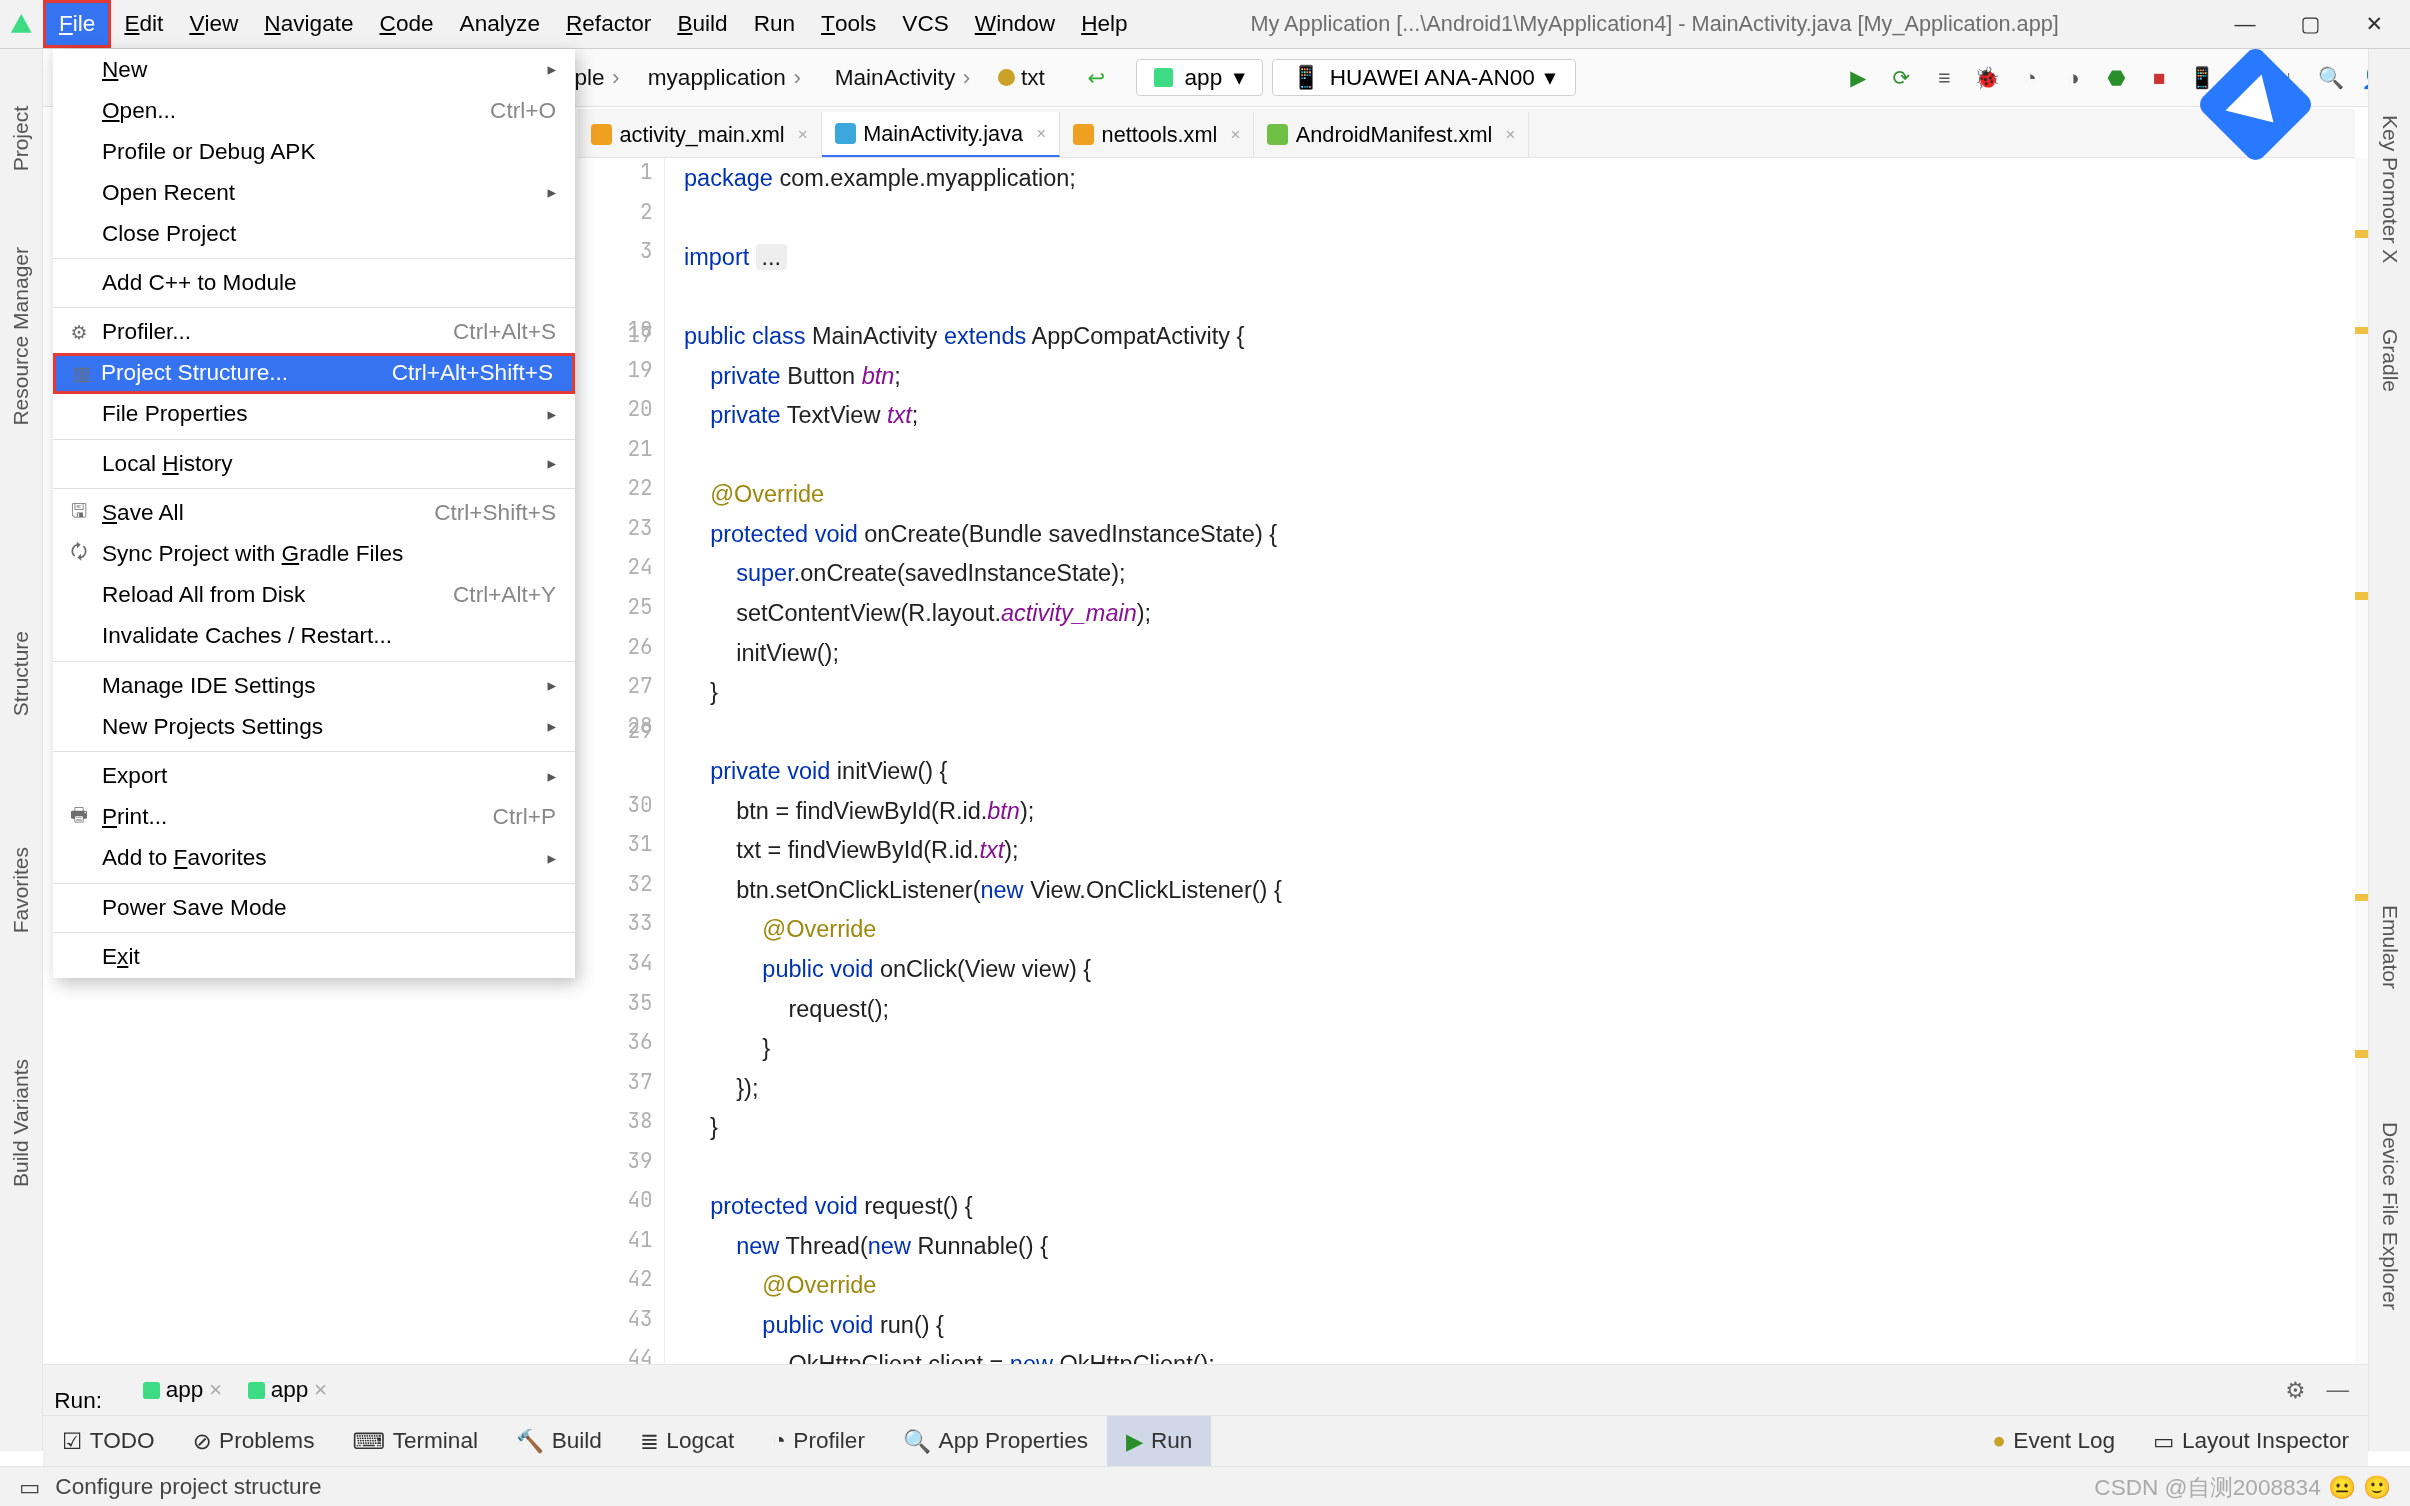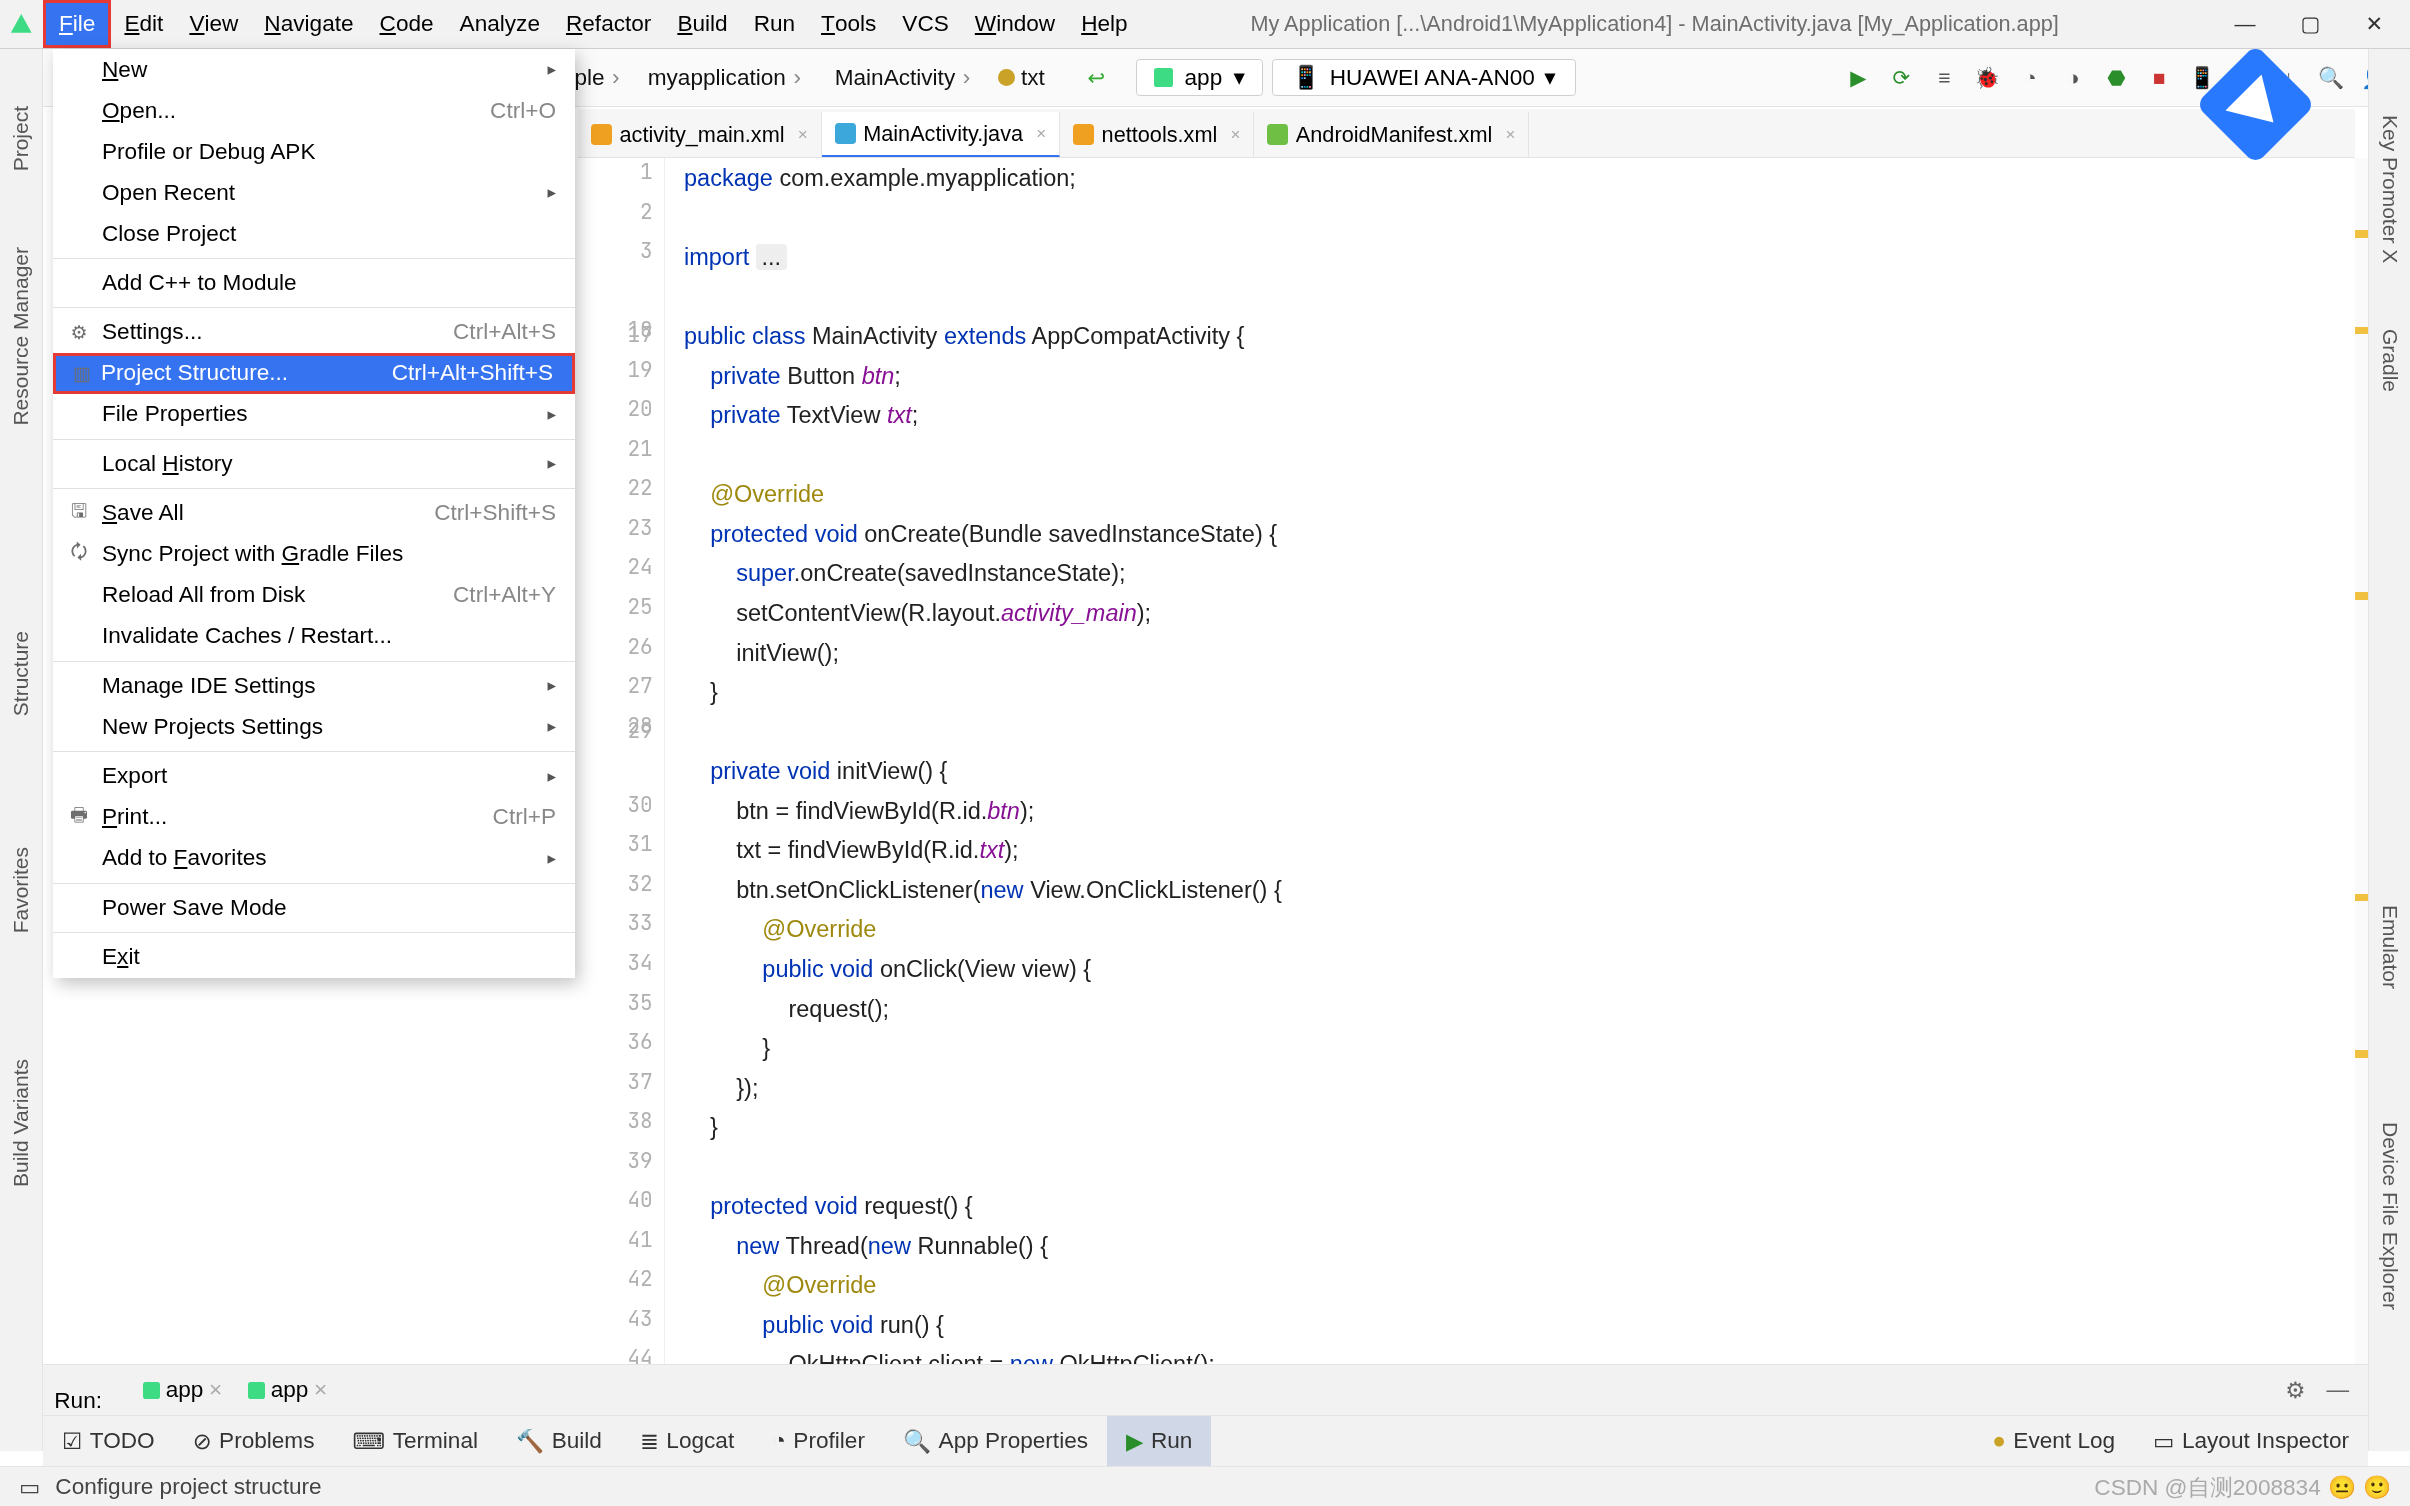--- a/index.html
+++ b/index.html
@@ -202,21 +202,21 @@
     <div class="fm-item">
       <span>Close Project</span>
     </div>
     <div class="fm-sep"></div>
     <div class="fm-item">
       <span>Add C++ to Module</span>
     </div>
     <div class="fm-sep"></div>
     <div class="fm-item">
       <span class="ic">⚙</span>
-      <span>Settings...</span>
+      <span>Profiler...</span>
       <span class="sc">Ctrl+Alt+S</span>
     </div>
     <div class="fm-item hl">
       <span class="ic">▥</span>
       <span>Project Structure...</span>
       <span class="sc">Ctrl+Alt+Shift+S</span>
     </div>
     <div class="fm-item">
       <span>File Properties</span>
       <span class="ar">▸</span>

